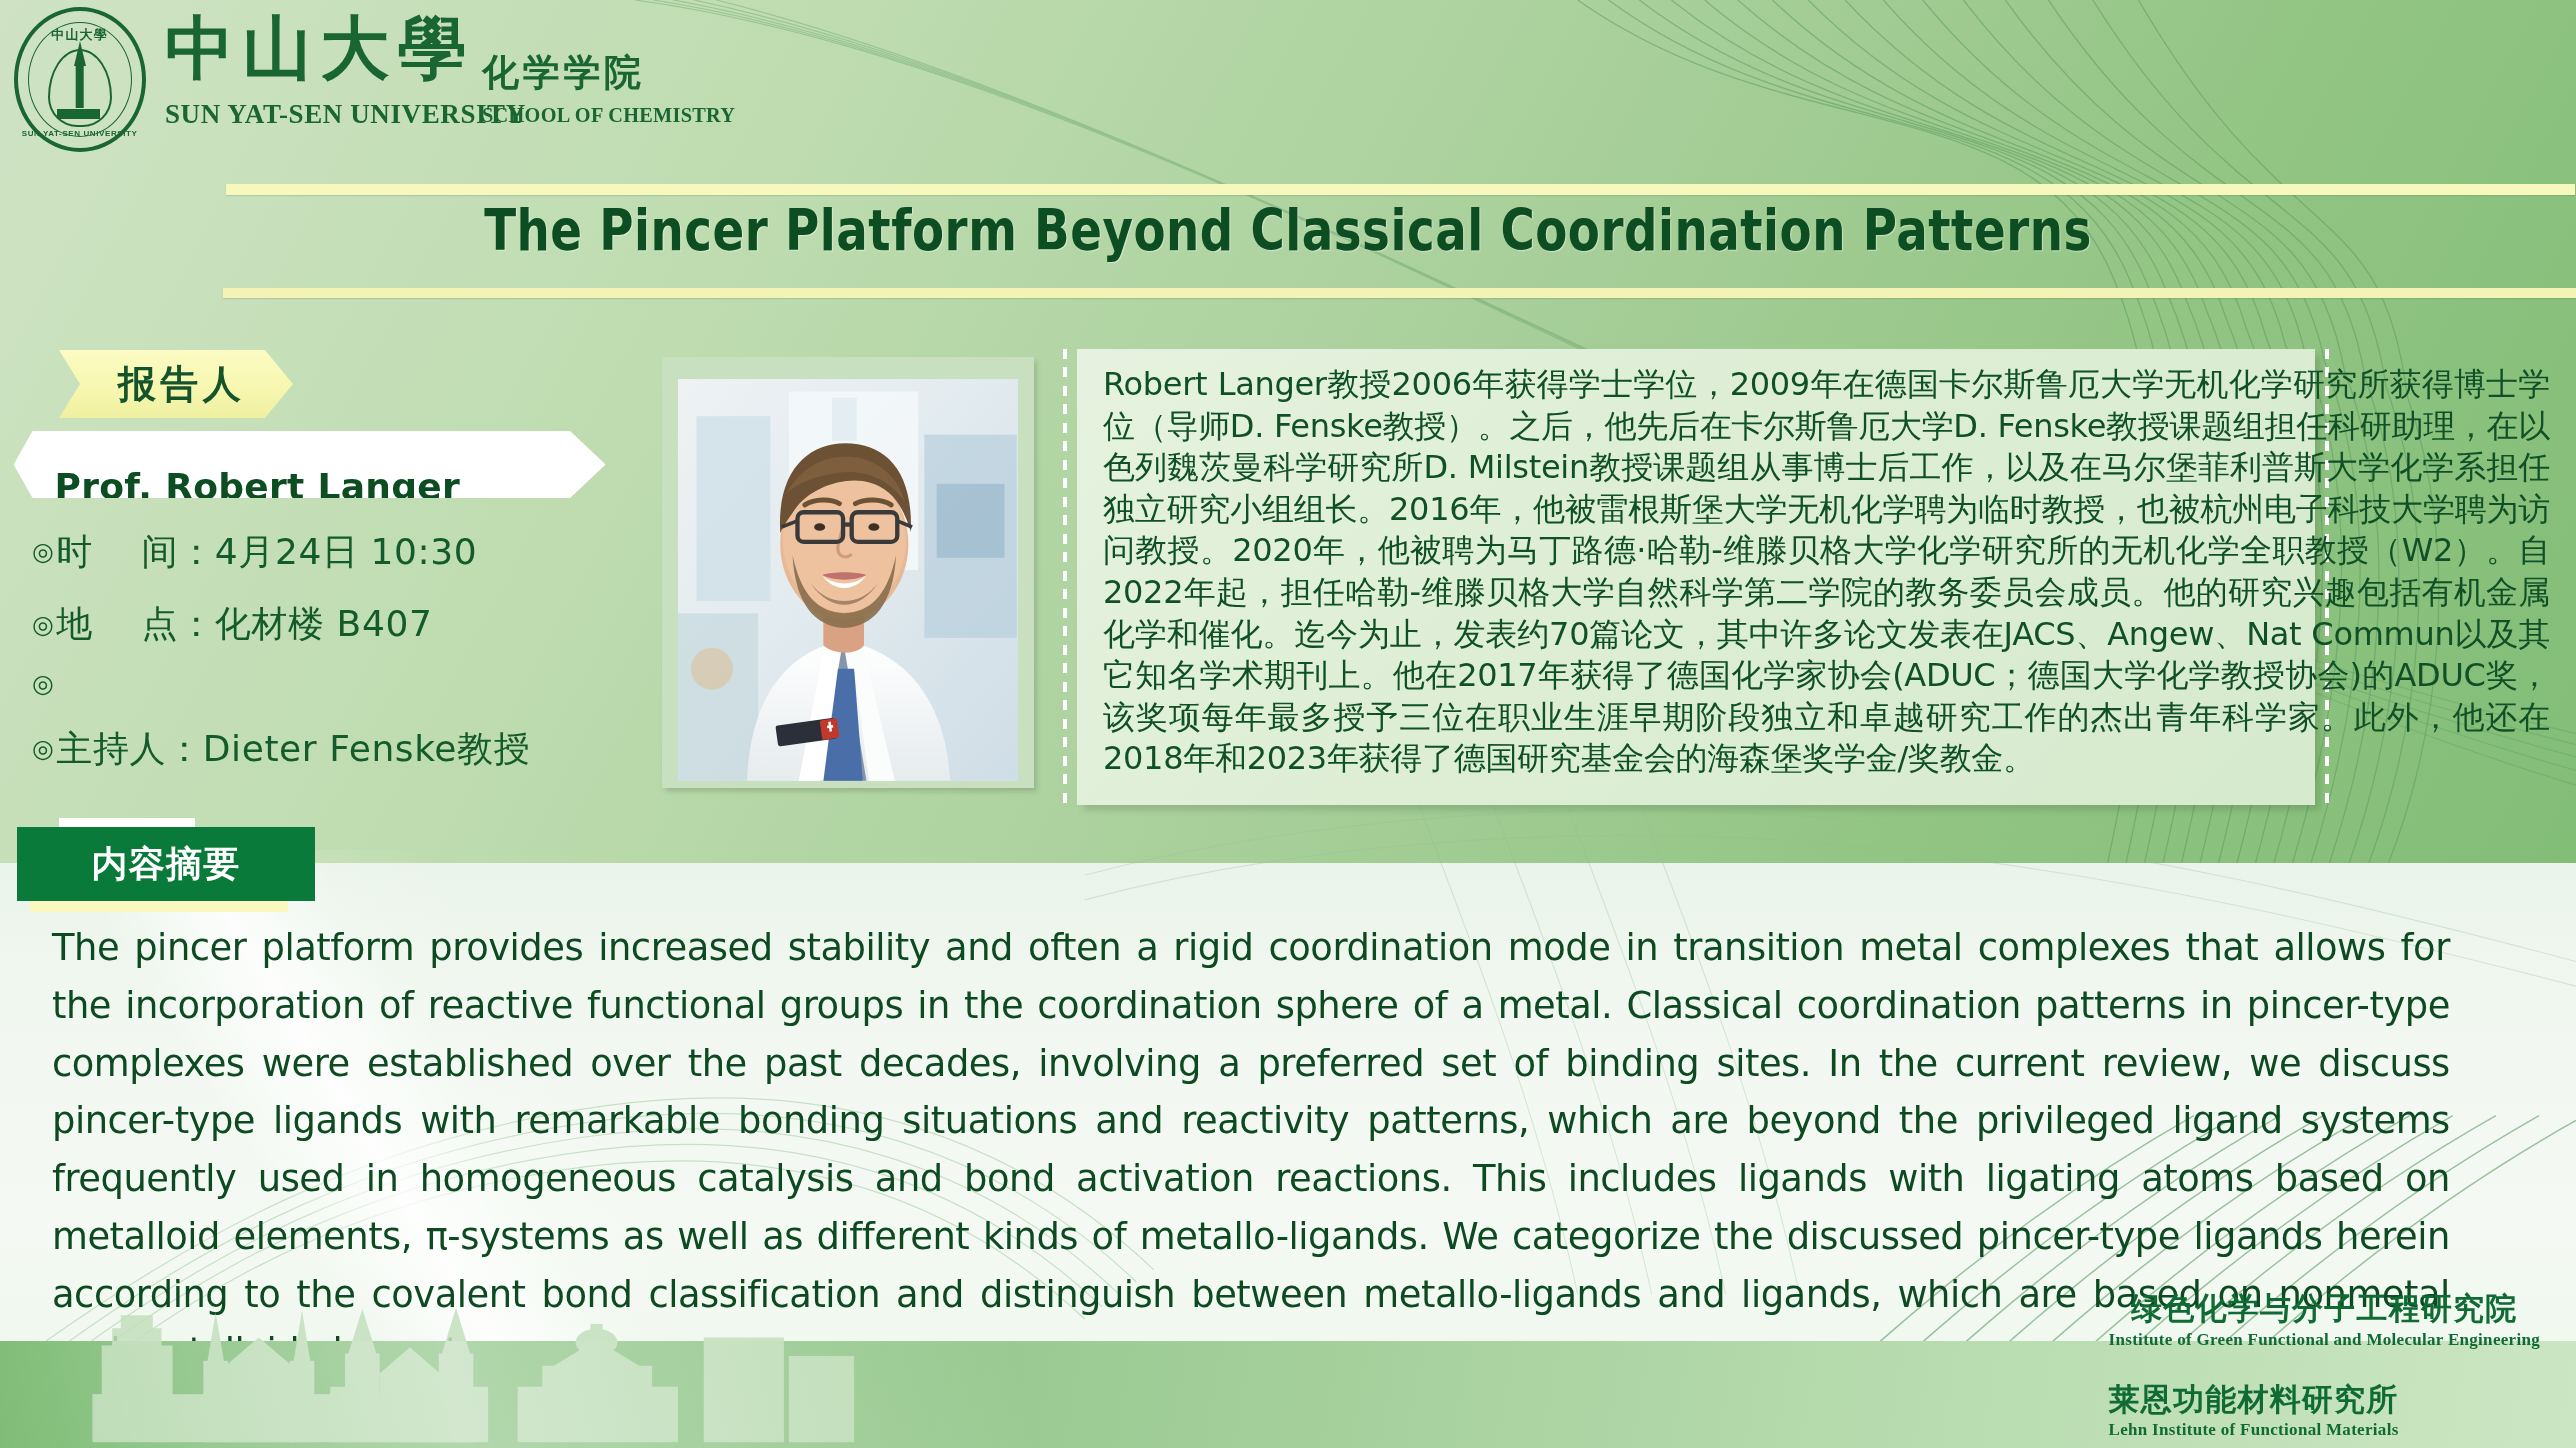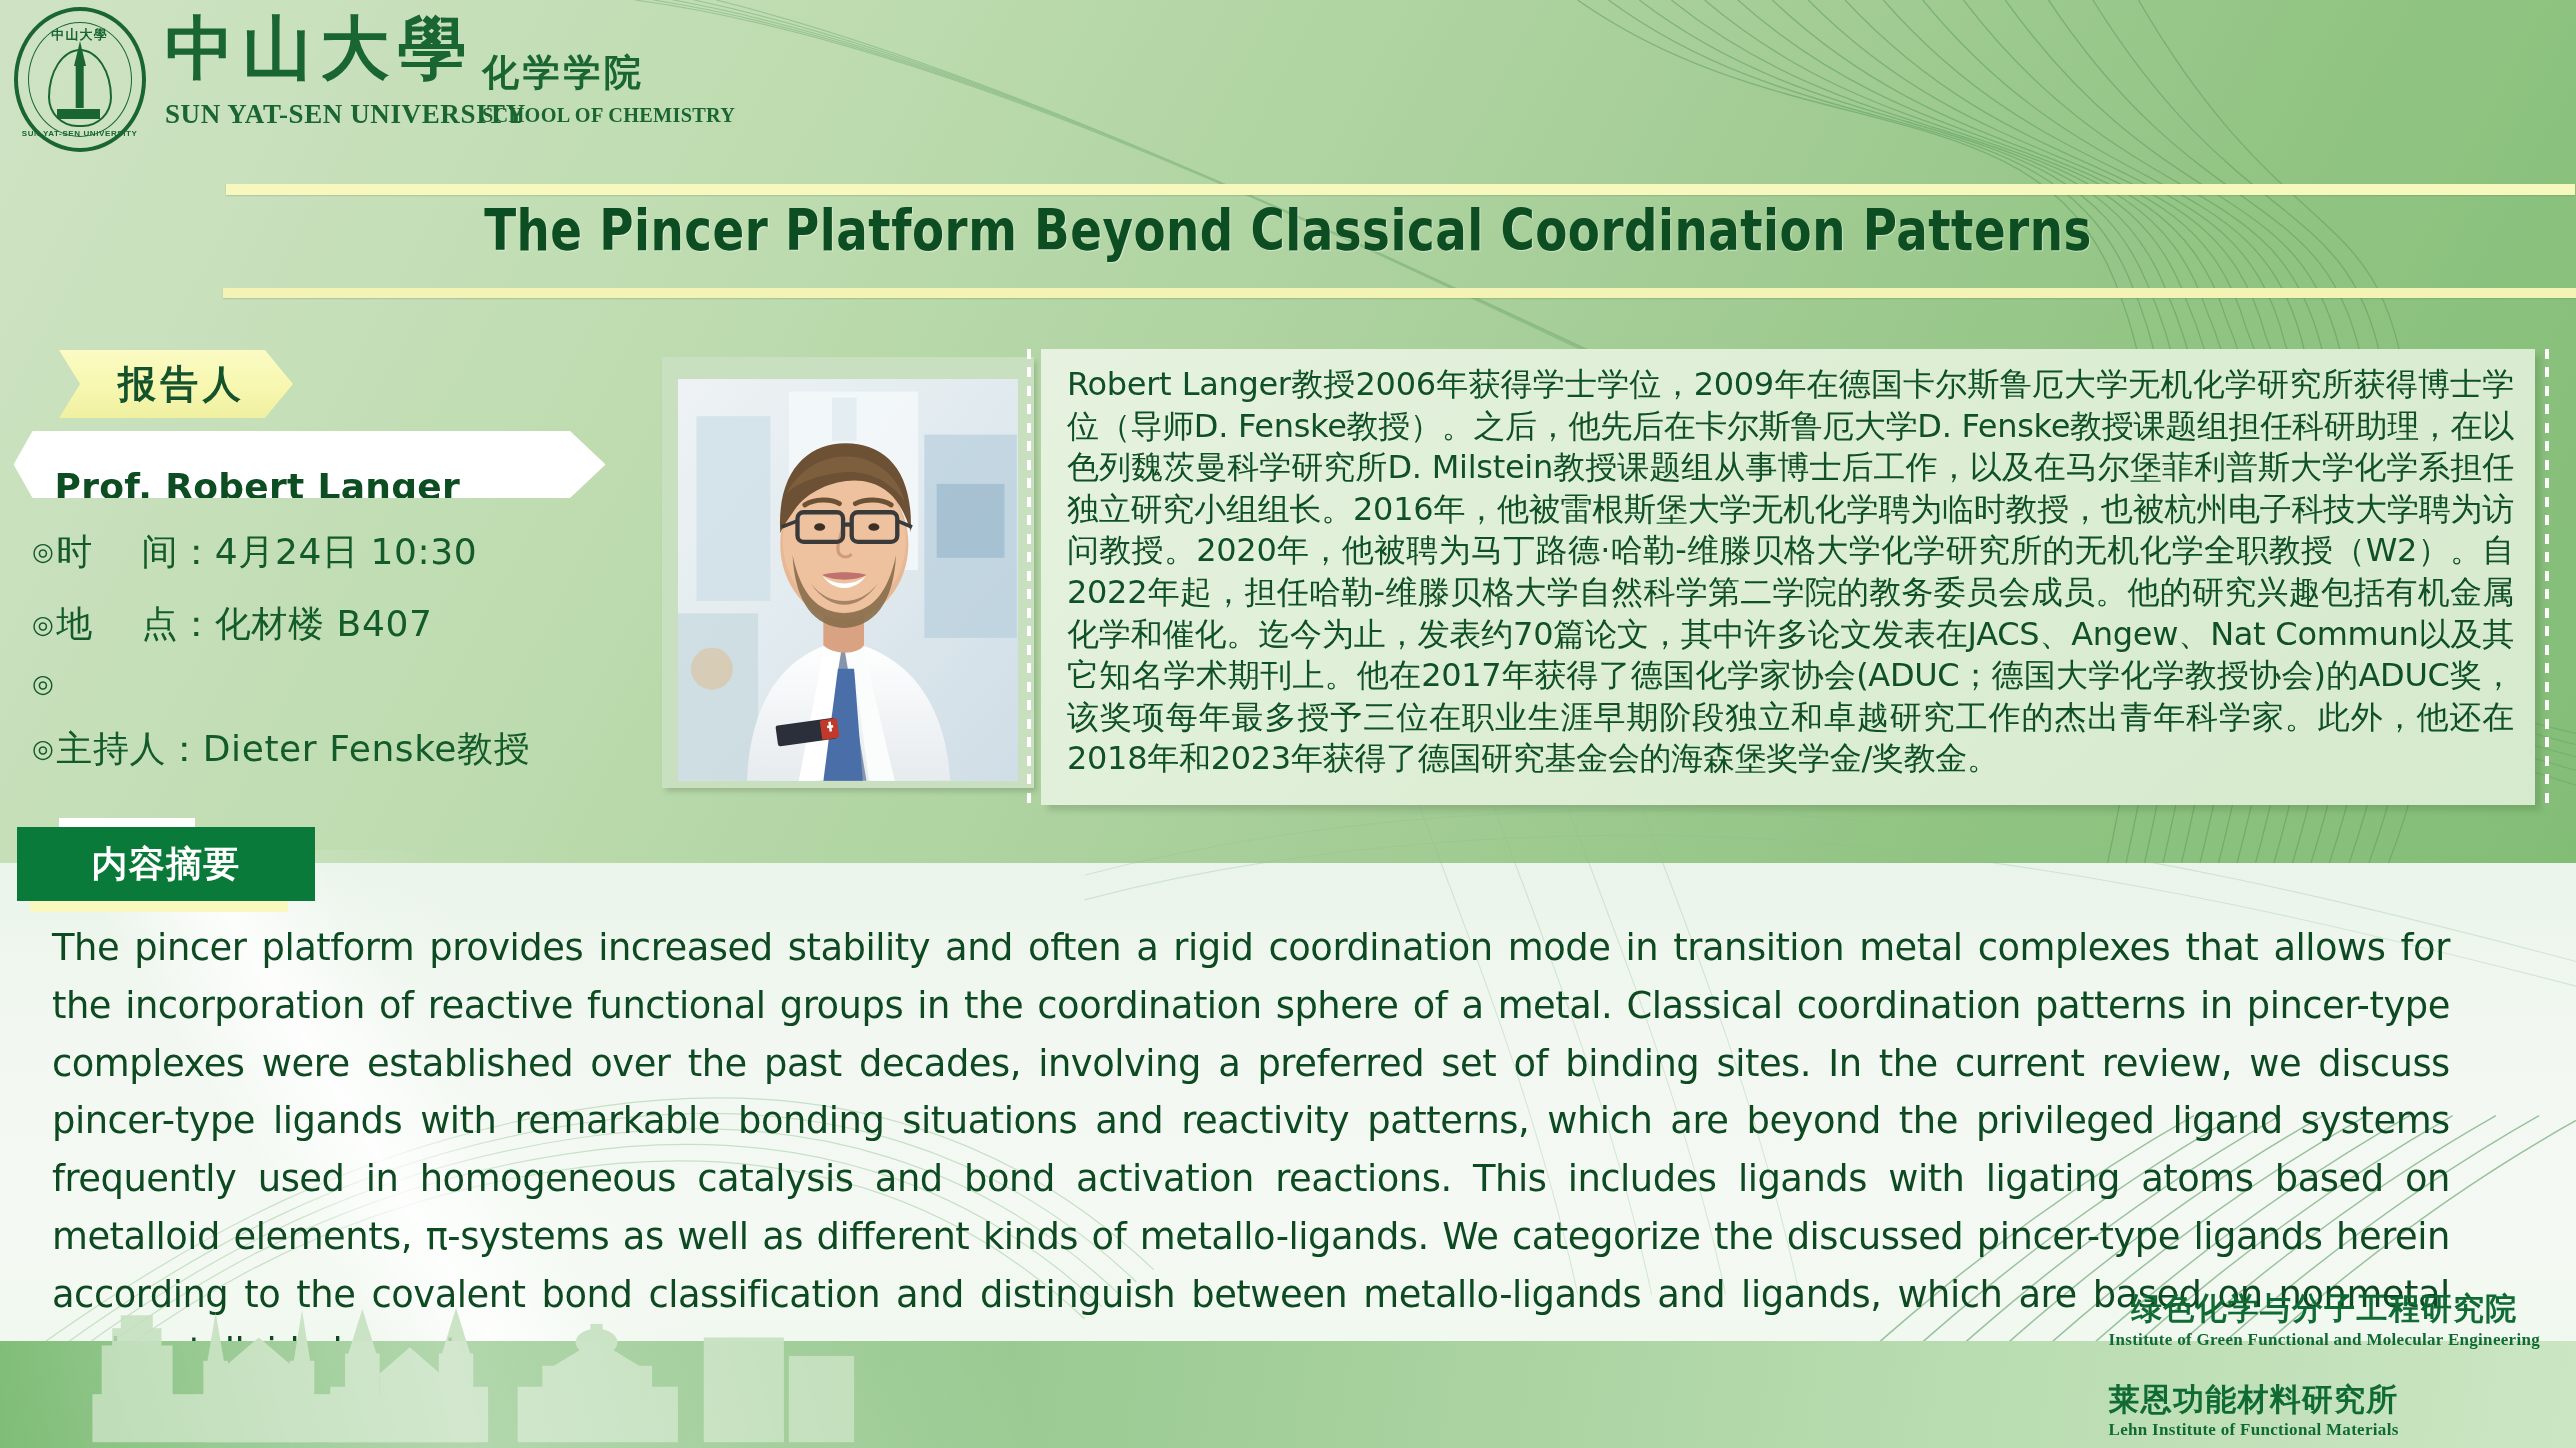--- a/index.html
+++ b/index.html
@@ -194,22 +194,22 @@
   .photo {
     position: absolute; left: 16px; top: 22px;
     width: 340px; height: 402px;
     overflow: hidden;
     background: #dfe8ec;
   }
   .photo svg { display: block; }
 
   
   .bio-panel {
-    position: absolute; left: 1041px; top: 349px;
-    width: 1494px; height: 456px;
+    position: absolute; left: 1077px; top: 349px;
+    width: 1238px; height: 456px;
     background: linear-gradient(135deg, #e6f2df 0%, #ddeed5 45%, #d6eacd 100%);
     box-shadow: 5.5px 6.2px 6.2px rgba(70,90,60,0.22);
   }
   .bio-dots-left {
     position: absolute; left: -13.6px; top: 0;
     width: 3.7px; height: 100%;
     background: repeating-linear-gradient(180deg, #ffffff 0 10px, rgba(255,255,255,0) 10px 18.5px);
   }
   .bio-dots-right {
     position: absolute; right: -13.6px; top: 0;

